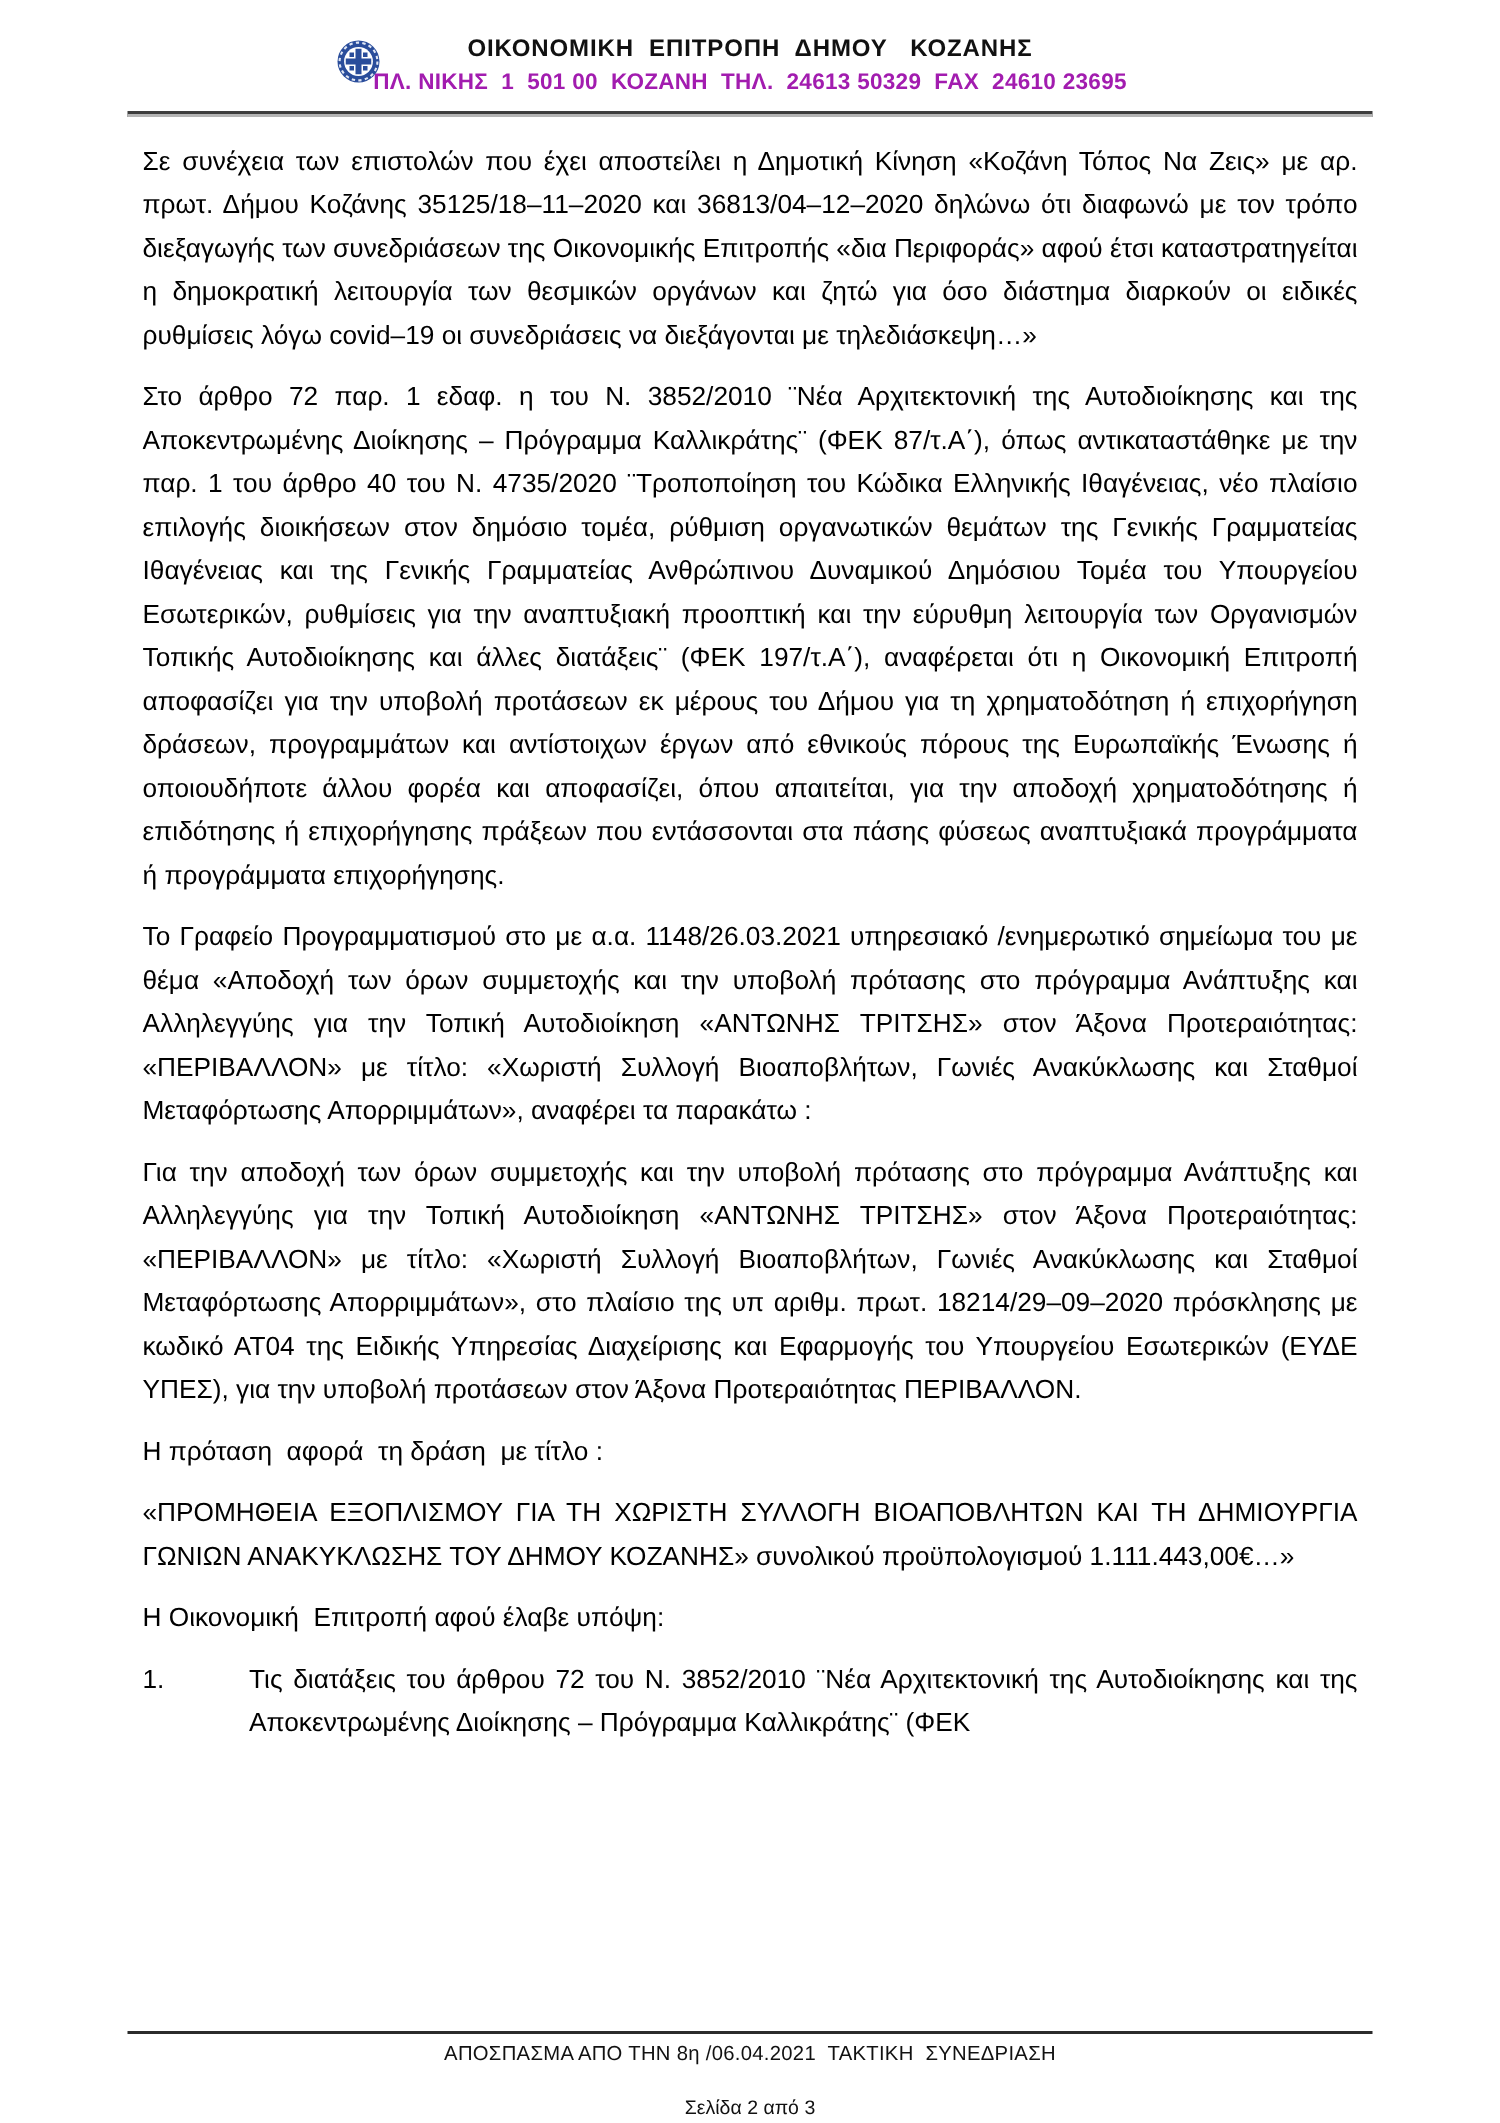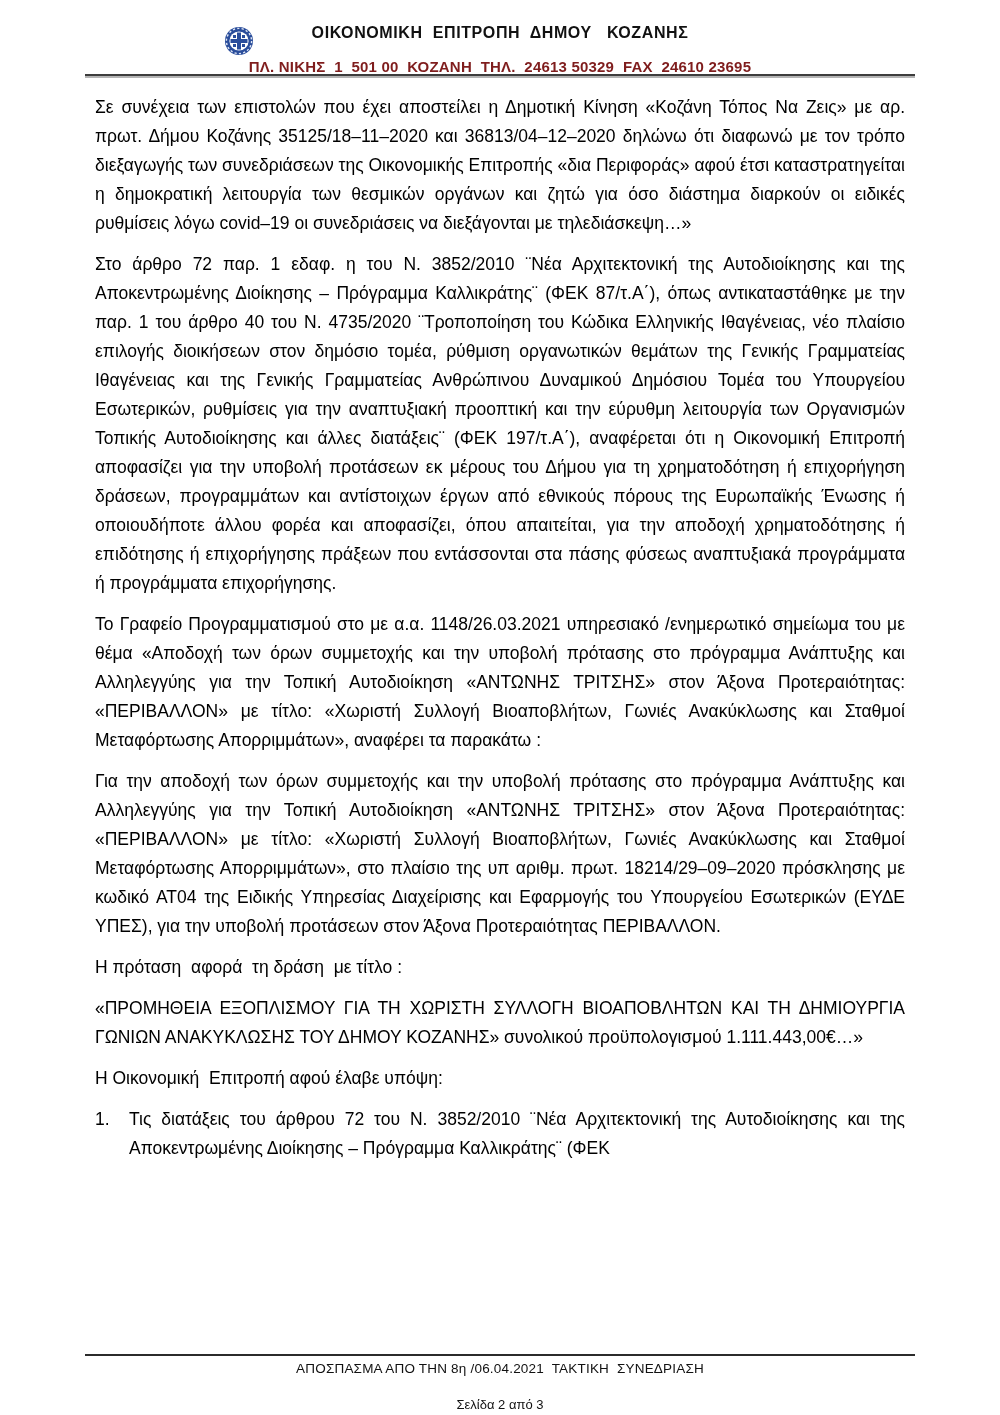--- a/index.html
+++ b/index.html
@@ -23,26 +23,26 @@
   }
   .header-title {
     font-size: 16px;
     font-weight: 700;
     letter-spacing: 0.6px;
     white-space: pre;
     color: #111111;
     text-align: center;
   }
   .header-subtitle {
-    margin-top: 16px;
+    margin-top: 4px;
     font-size: 15px;
     font-weight: 700;
     letter-spacing: 0.2px;
     white-space: pre;
-    color: #7f1d1d;
+    color: #a21caf;
   }
   .emblem {
     position: absolute;
     left: 224px;
     top: 2px;
     width: 30px;
     height: 30px;
   }
   .header-rule {
     position: absolute;
@@ -63,21 +63,21 @@
     height: 1252px;
     font-size: 17.5px;
     line-height: 29px;
     text-align: justify;
     overflow: hidden;
   }
   .para { margin: 0 0 12px 0; }
   .para.pre { white-space: pre-wrap; }
   .list-row { display: flex; margin: 0 0 12px 0; }
   .list-marker { flex: none; width: 34px; }
-  .list-text { flex: 1; text-align: justify; }
+  .list-text { flex: 1; text-align: justify; margin-left: 37px; }
 
   
   .footer-rule {
     position: absolute;
     top: 1354px;
     left: 85px;
     width: 830px;
     border-top: 2px solid #2b2b2b;
   }
   .page-footer {

